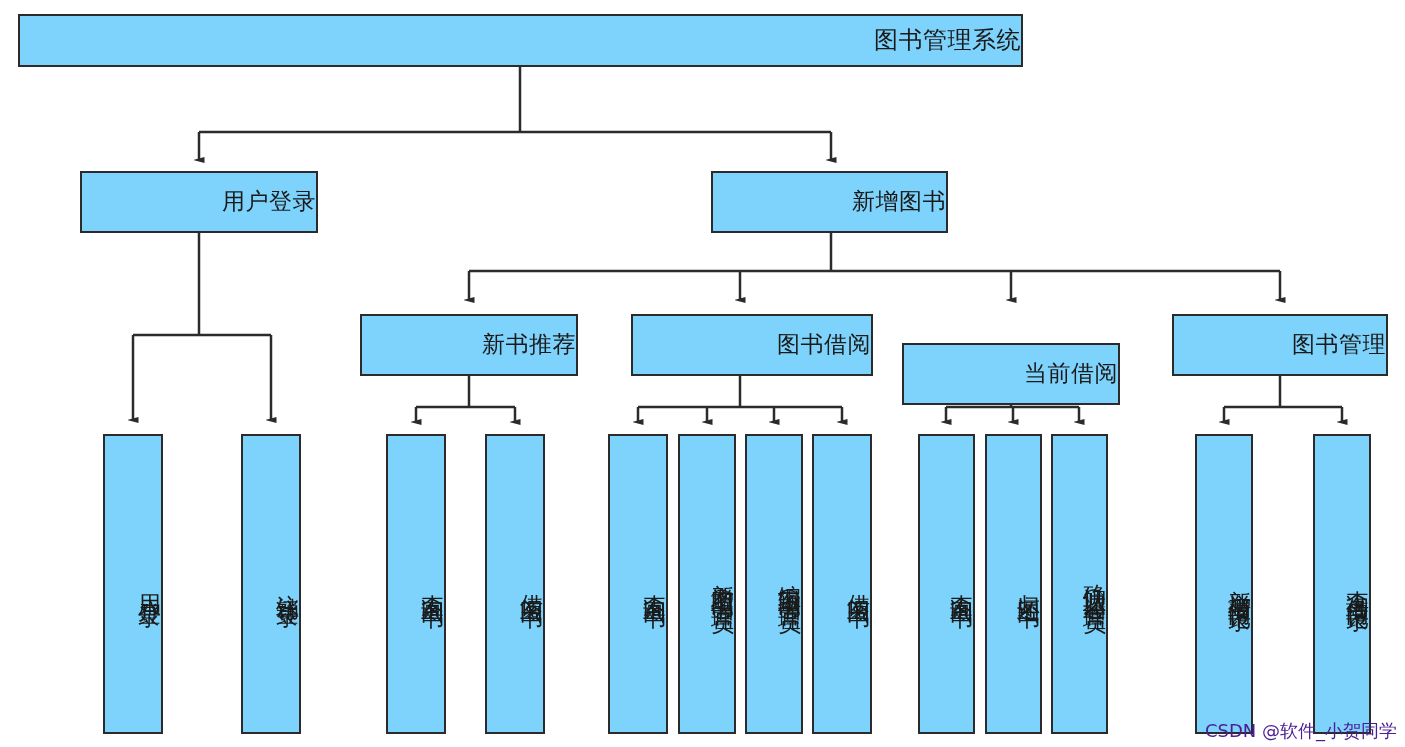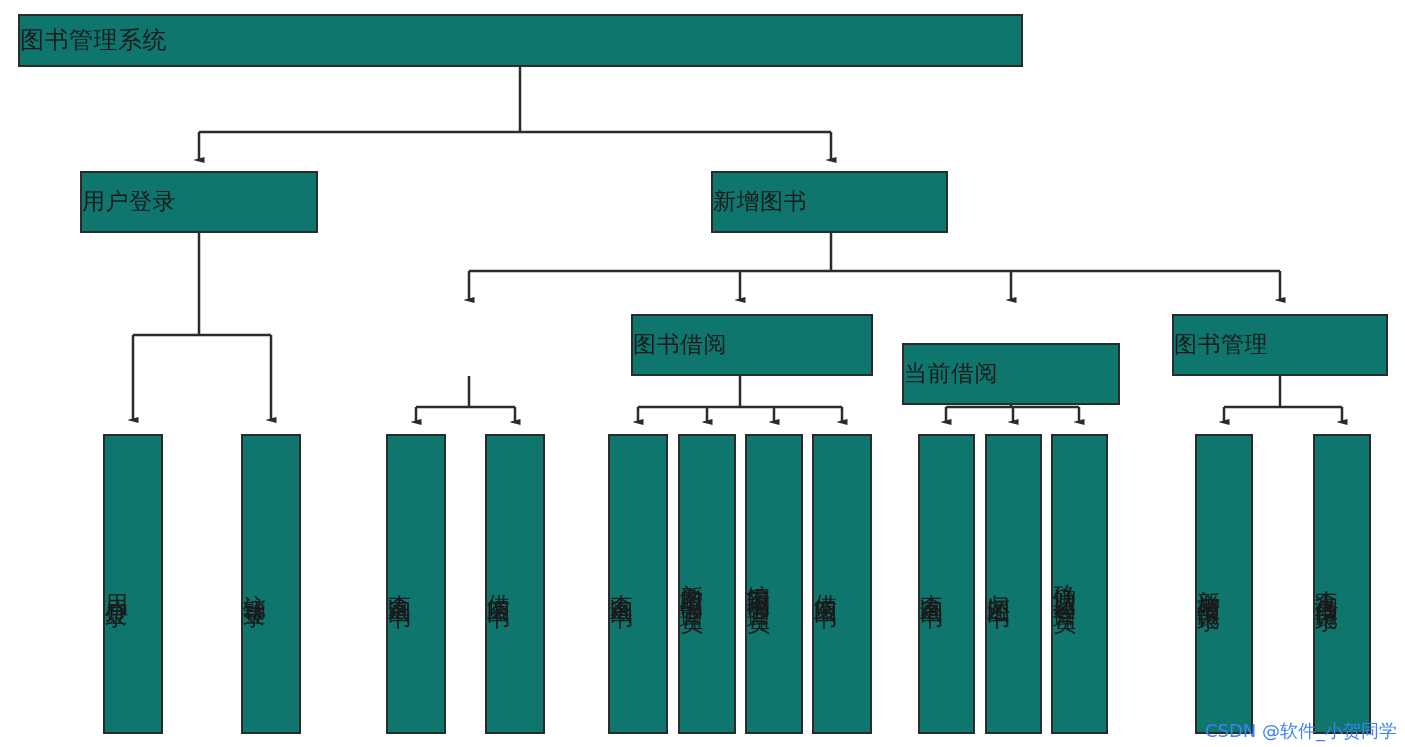--- a/index.html
+++ b/index.html
@@ -18,24 +18,24 @@
     position: absolute;
     left: 0;
     top: 0;
     width: 1405px;
     height: 747px;
   }
   .node-box {
     position: absolute;
     box-sizing: border-box;
     border: 2.5px solid #2b2b2b;
-    background: #0f766e;
+    background: #7dd3fc;
     display: flex;
     align-items: center;
-    justify-content: flex-start;
+    justify-content: flex-end;
     overflow: hidden;
   }
   .node-label-h {
     font-size: 23px;
     color: #1a1a1a;
     line-height: 1.1;
     letter-spacing: 0.5px;
     white-space: nowrap;
   }
   .node-label-v {
@@ -57,21 +57,21 @@
     top: 0;
     width: 1405px;
     height: 747px;
     pointer-events: none;
   }
   #watermark {
     position: absolute;
     right: 8px;
     bottom: 4px;
     font-size: 18px;
-    color: #3b82f6;
+    color: #4c1d95;
     white-space: nowrap;
     user-select: none;
   }
 </style>
 </head>
 <body>
 
 <div id="diagram-root">
 
   <svg id="connector-layer" viewBox="0 0 1405 747" width="1405" height="747">
@@ -140,20 +140,23 @@
     <span class="node-label-h root-label">图书管理系统</span>
   </div>
 
   <div class="node-box" style="left:80px; top:171px; width:238px; height:62px;">
     <span class="node-label-h">用户登录</span>
   </div>
   <div class="node-box" style="left:711px; top:171px; width:237px; height:62px;">
     <span class="node-label-h">新增图书</span>
   </div>
 
+  <div class="node-box" style="left:360px; top:314px; width:218px; height:62px;">
+    <span class="node-label-h">新书推荐</span>
+  </div>
   <div class="node-box" style="left:631px; top:314px; width:242px; height:62px;">
     <span class="node-label-h">图书借阅</span>
   </div>
   <div class="node-box" style="left:902px; top:314px; width:218px; height:62px;margin-top:29px;">
     <span class="node-label-h">当前借阅</span>
   </div>
   <div class="node-box" style="left:1172px; top:314px; width:216px; height:62px;">
     <span class="node-label-h">图书管理</span>
   </div>
 

